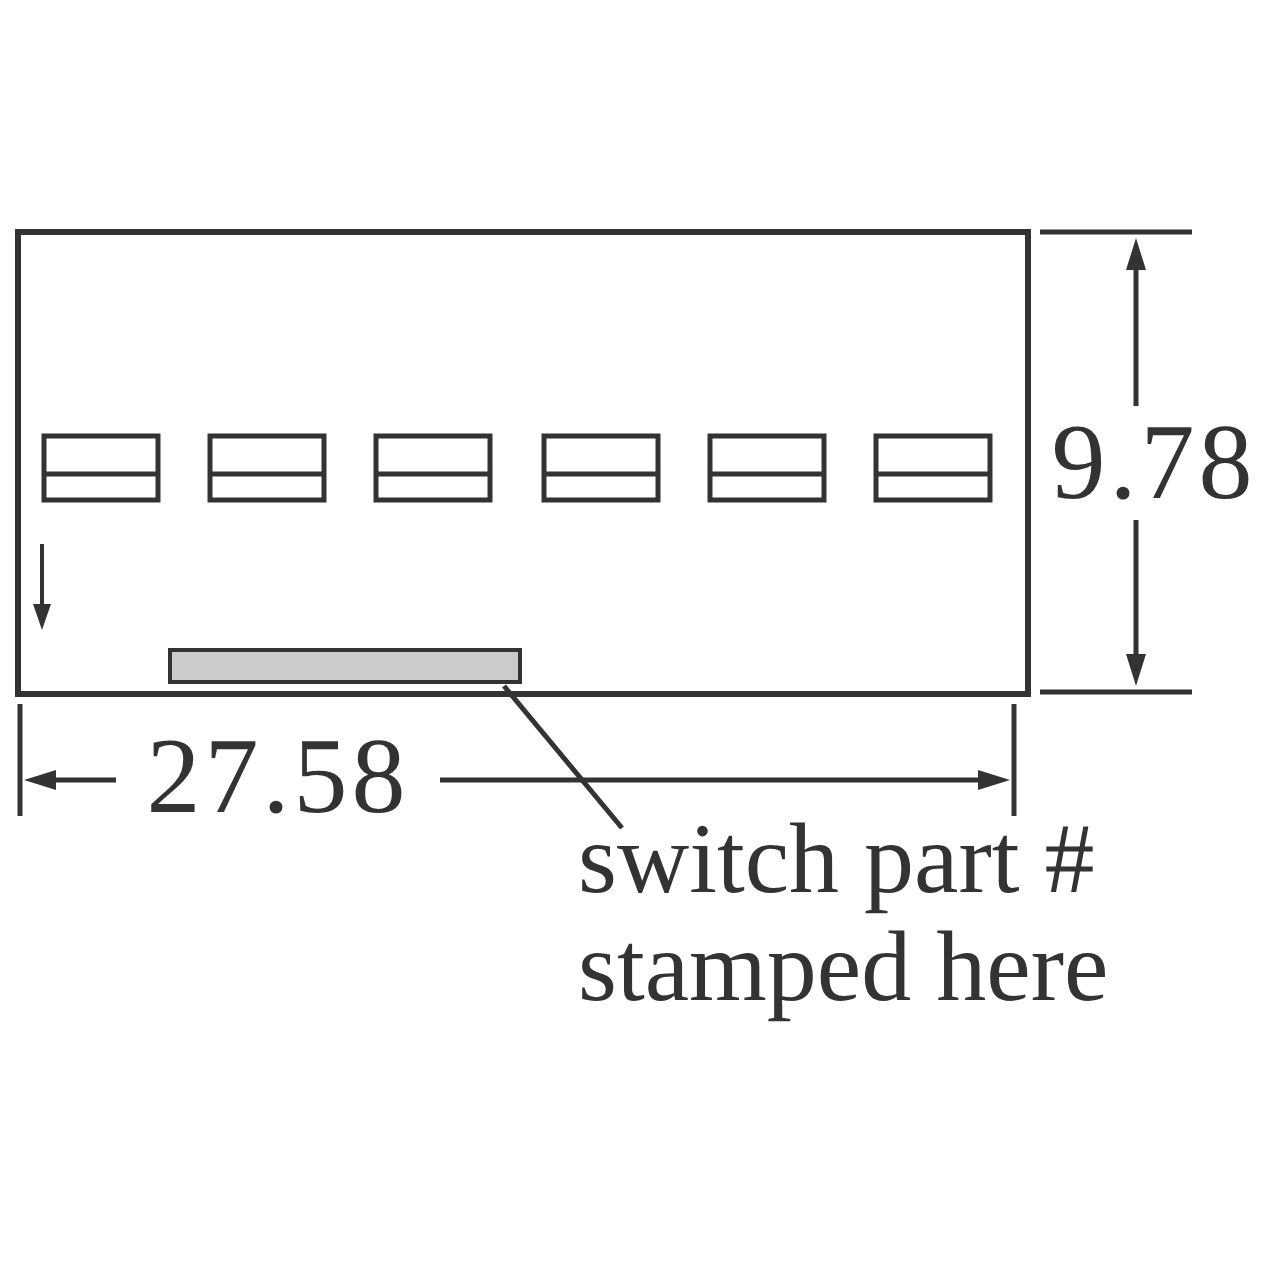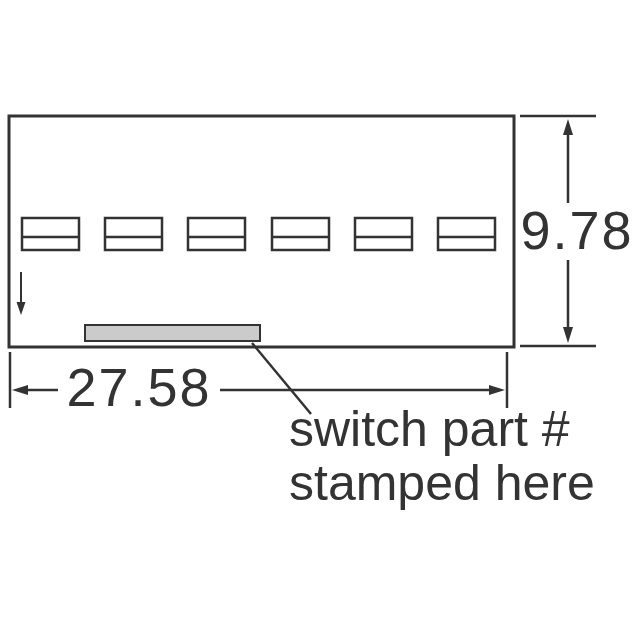--- a/index.html
+++ b/index.html
@@ -4,21 +4,21 @@
 <style>
   html, body {
     margin: 0;
     padding: 0;
   }
   .canvas {
     position: relative;
     width: 640px;
     height: 640px;
     background: var(--background, #ffffff);
-    font-family: Liberation Sans, sans-serif;
+    font-family: Liberation Serif, serif;
     overflow: hidden;
   }
   svg { display: block; }
   .ln {
     stroke: var(--line, #333333);
     stroke-width: 2.5;
     fill: none;
   }
   .ln-thick { stroke-width: 3; }
   .arrowhead {

